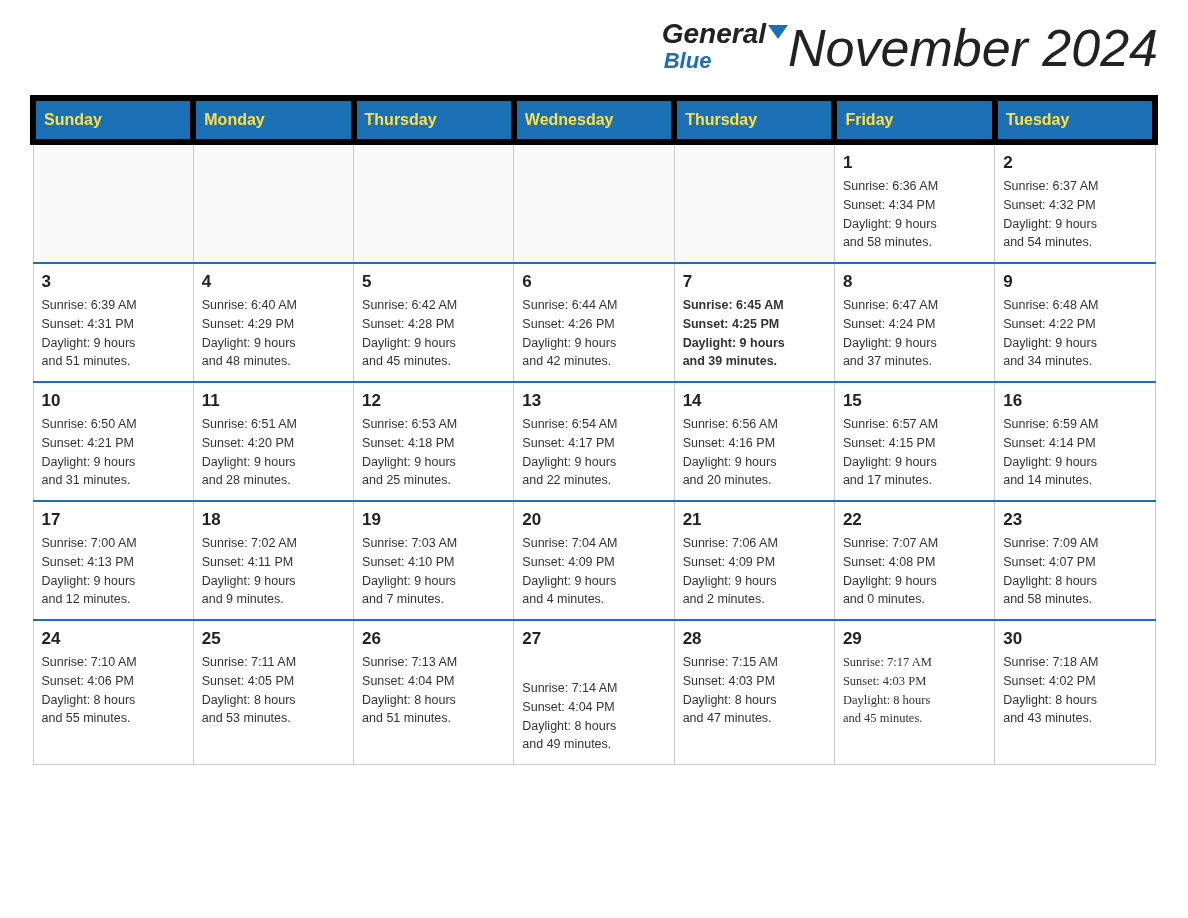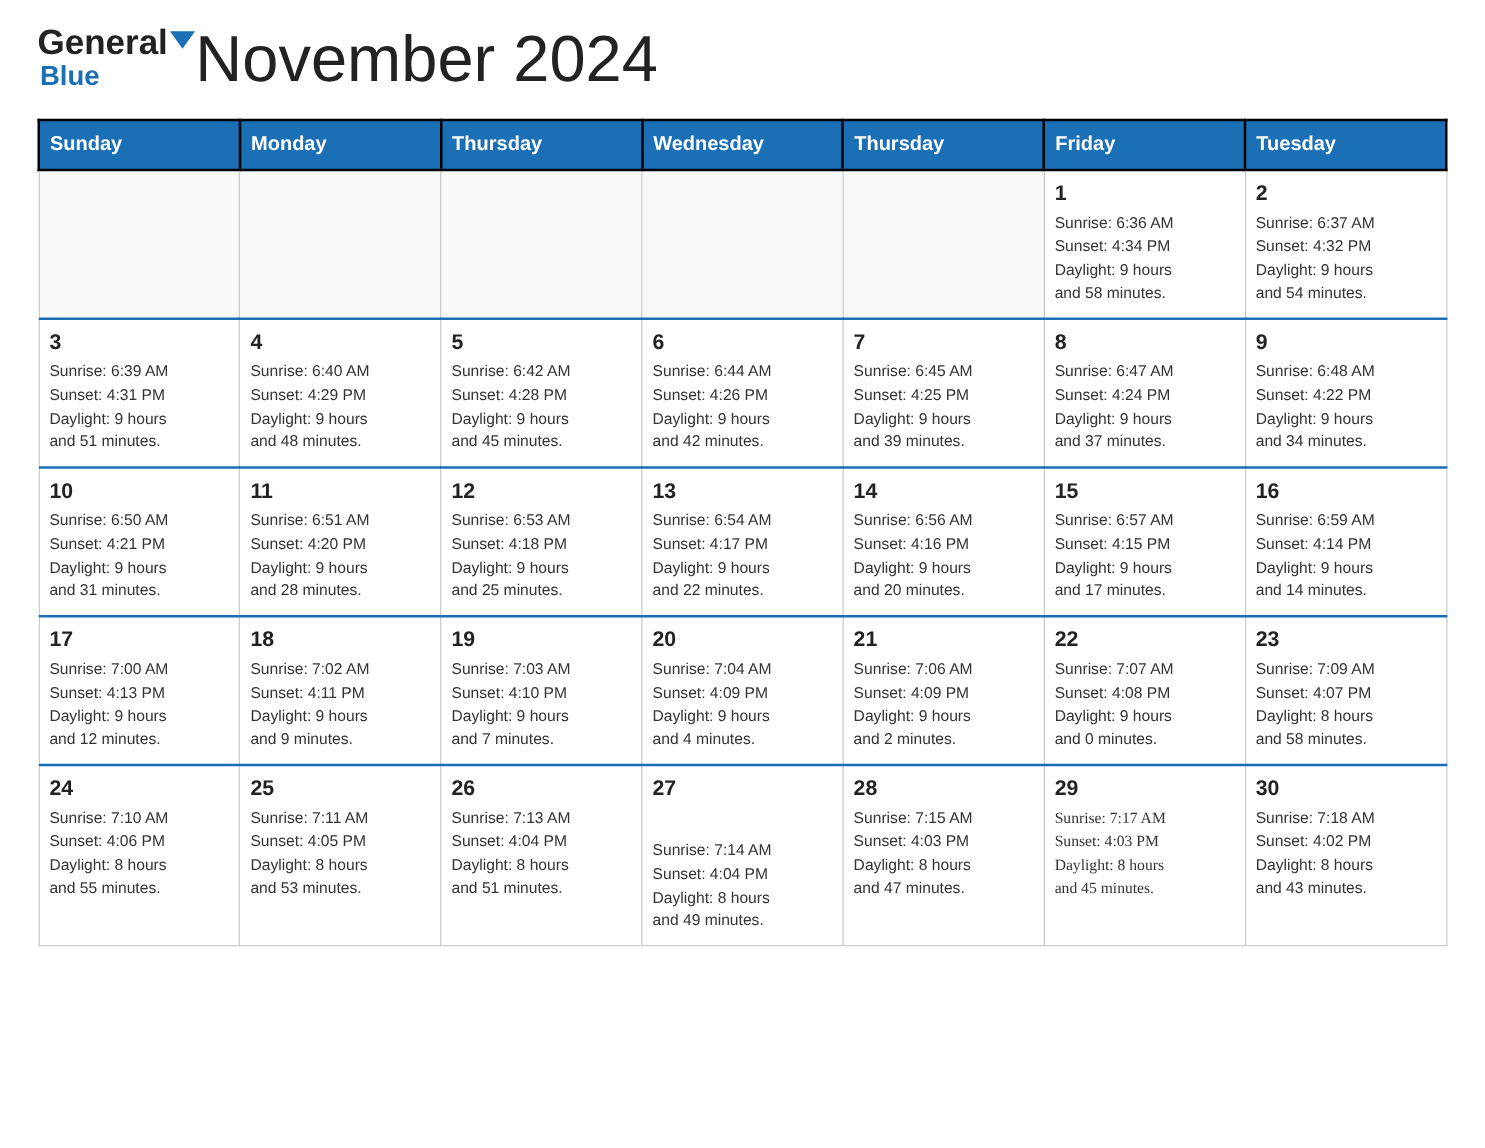--- a/index.html
+++ b/index.html
@@ -5,23 +5,24 @@
     * { box-sizing: border-box; margin: 0; padding: 0; }
     body {
       background: #fff;
       font-family: Arial, sans-serif;
       width: 1188px;
       min-height: 918px;
       padding: 20px 30px;
     }
     .header-area {
       display: flex;
-      justify-content: flex-start;
+      justify-content: flex-end;
       align-items: flex-start;
       margin-bottom: 18px;
+      font-style: italic;
     }
     .logo-area {
       display: flex;
       flex-direction: column;
       align-items: flex-start;
     }
     .logo-text {
       font-size: 28px;
       font-weight: bold;
       color: #222;
@@ -59,25 +60,25 @@
       color: #555;
       margin-top: 4px;
     }
     .calendar-table {
       width: 100%;
       border-collapse: collapse;
       border: 1px solid #aaa;
     }
     .calendar-table thead tr th {
       background: #1a6fb5;
-      color: #ffffff;
+      color: #fde047;
       font-size: 16px;
       font-weight: bold;
       padding: 10px 8px;
-      border: 2px solid #000000;
+      border: 6px solid #000000;
       text-align: left;
     }
     .calendar-table tbody tr {
       border-top: 2px solid #1a6fb5;
     }
     .calendar-table tbody tr td {
       vertical-align: top;
       padding: 8px 8px 10px 8px;
       border: 1px solid #ccc;
       font-size: 13px;
@@ -177,21 +178,21 @@
         </td>
         <td>
           <span class="day-num">6</span>
           <div class="day-info" style="white-space: pre-line;">Sunrise: 6:44 AM
 Sunset: 4:26 PM
 Daylight: 9 hours
 and 42 minutes.</div>
         </td>
         <td>
           <span class="day-num">7</span>
-          <div class="day-info" style="white-space: pre-line;">Sunrise: 6:45 AM
+          <div class="day-info" style="white-space: pre-line; font-weight: bold;">Sunrise: 6:45 AM
 Sunset: 4:25 PM
 Daylight: 9 hours
 and 39 minutes.</div>
         </td>
         <td>
           <span class="day-num">8</span>
           <div class="day-info" style="white-space: pre-line;">Sunrise: 6:47 AM
 Sunset: 4:24 PM
 Daylight: 9 hours
 and 37 minutes.</div>

